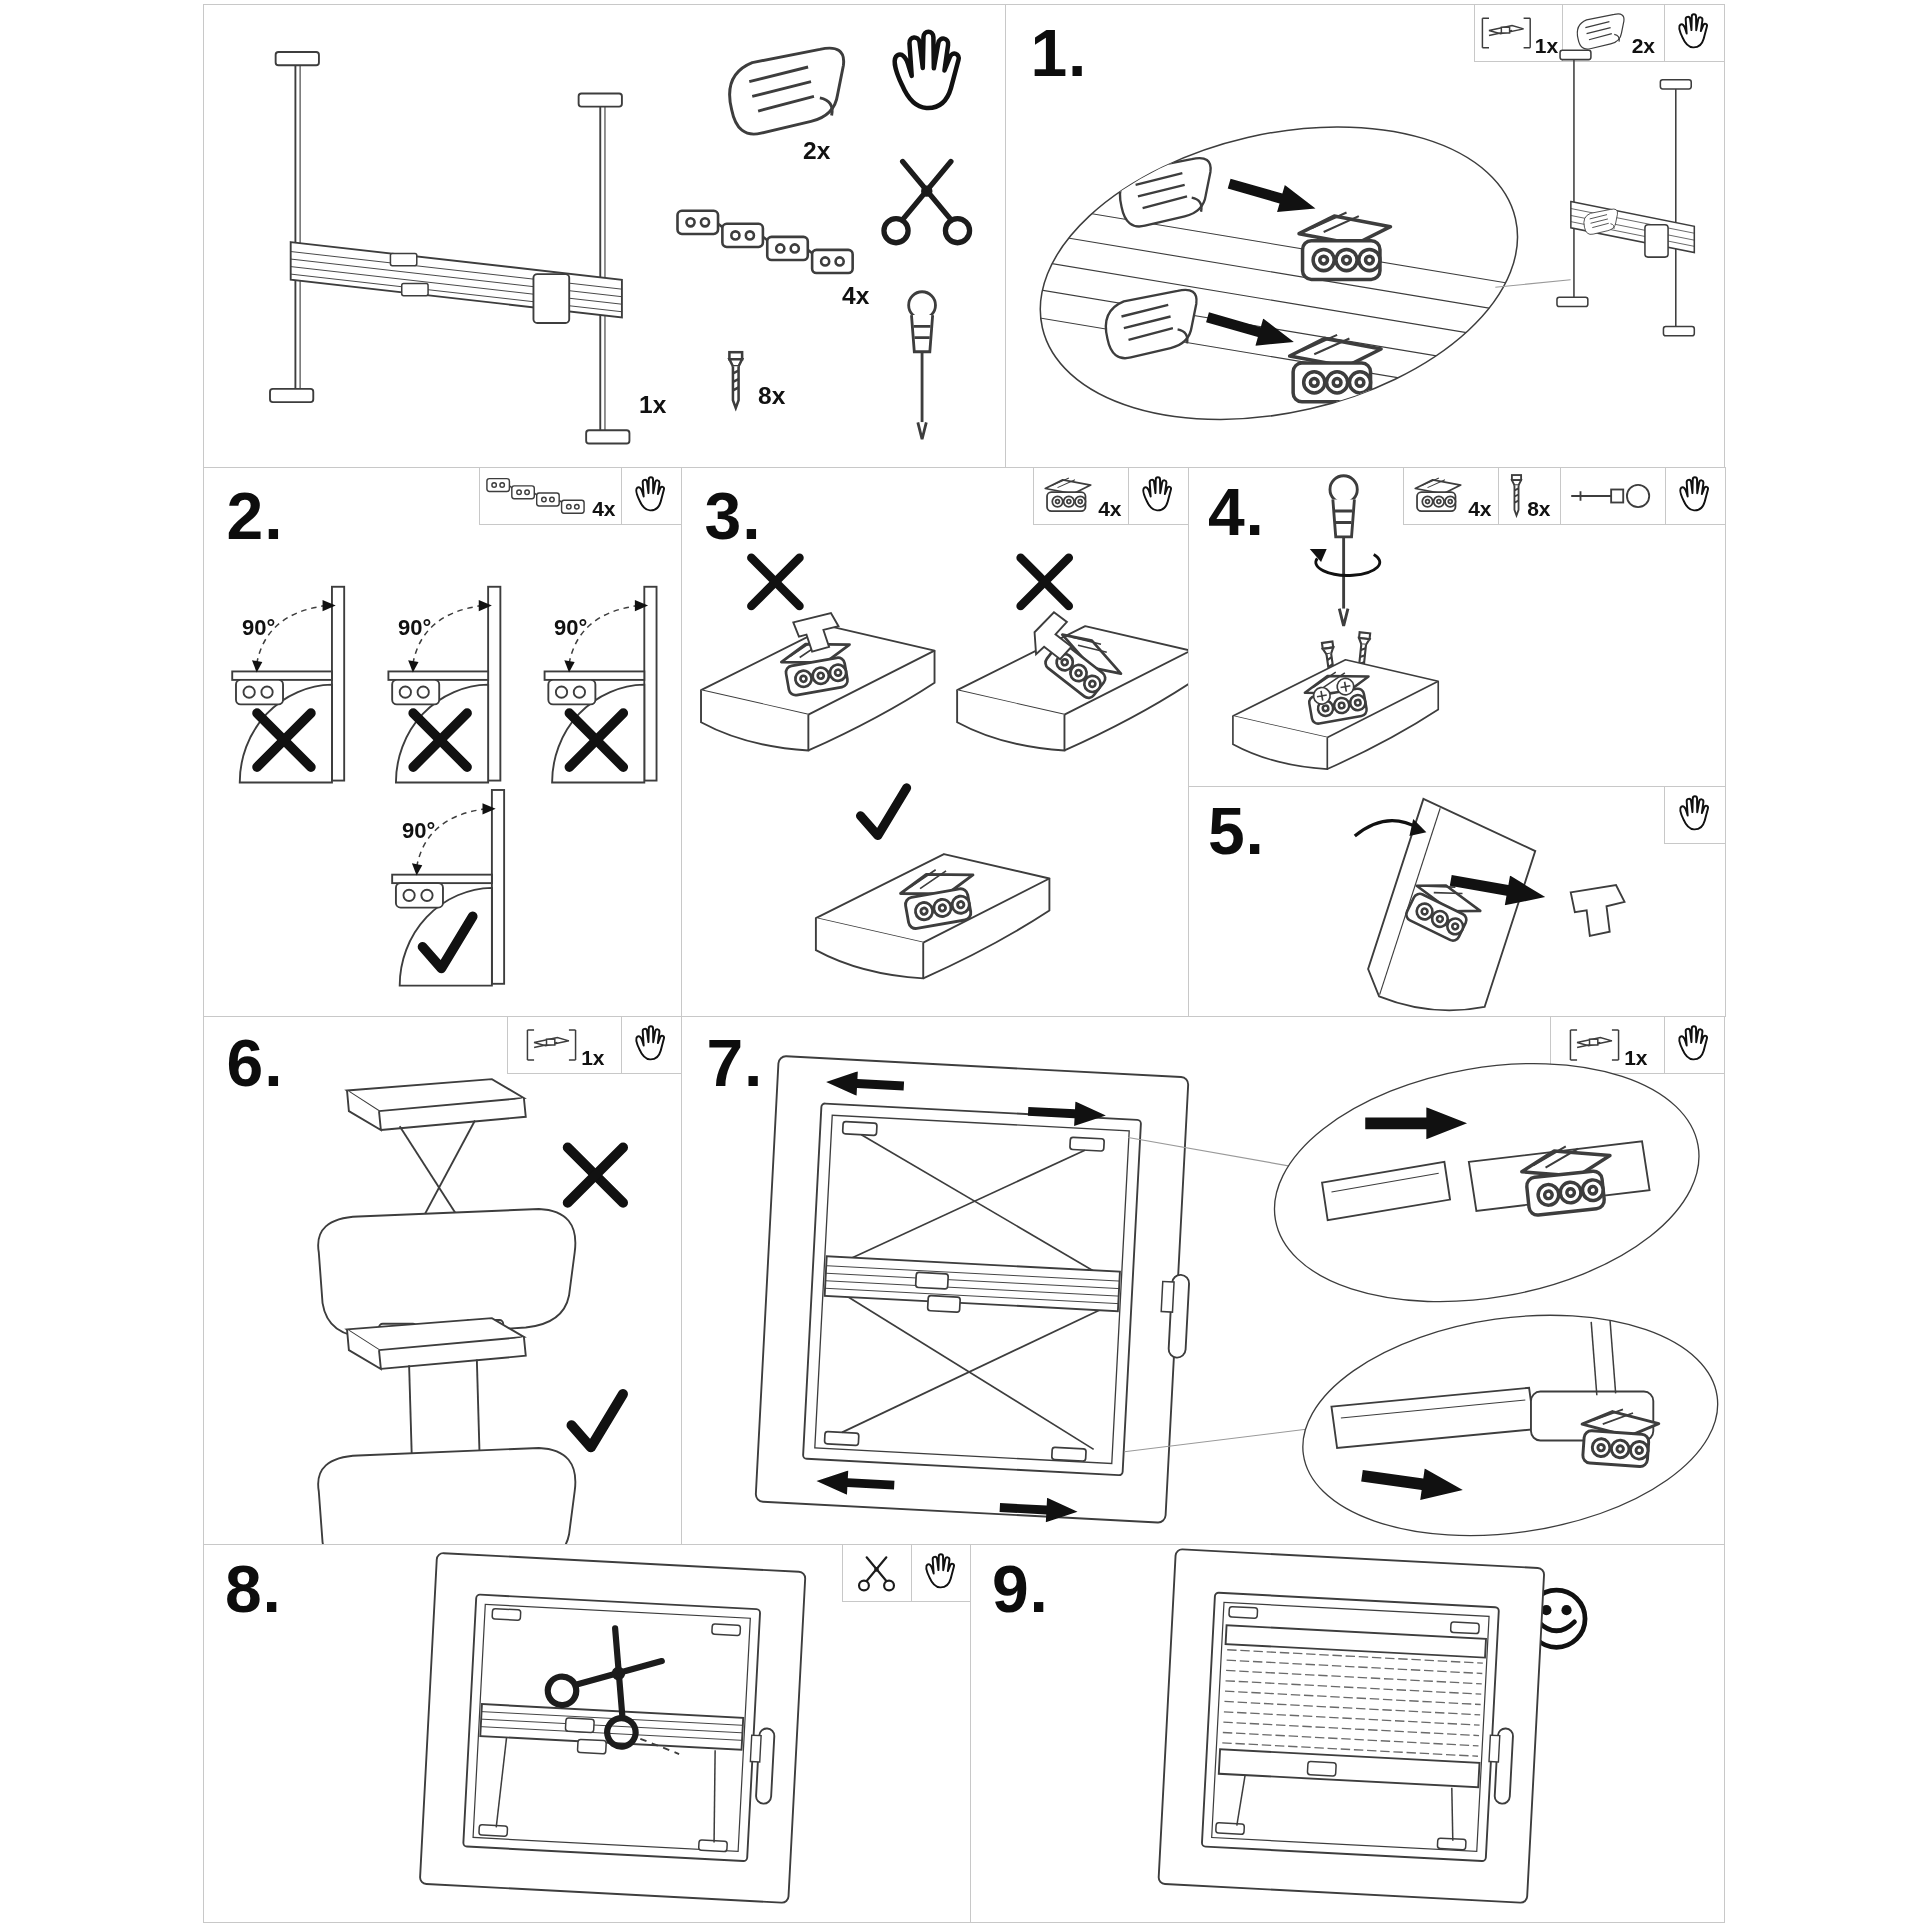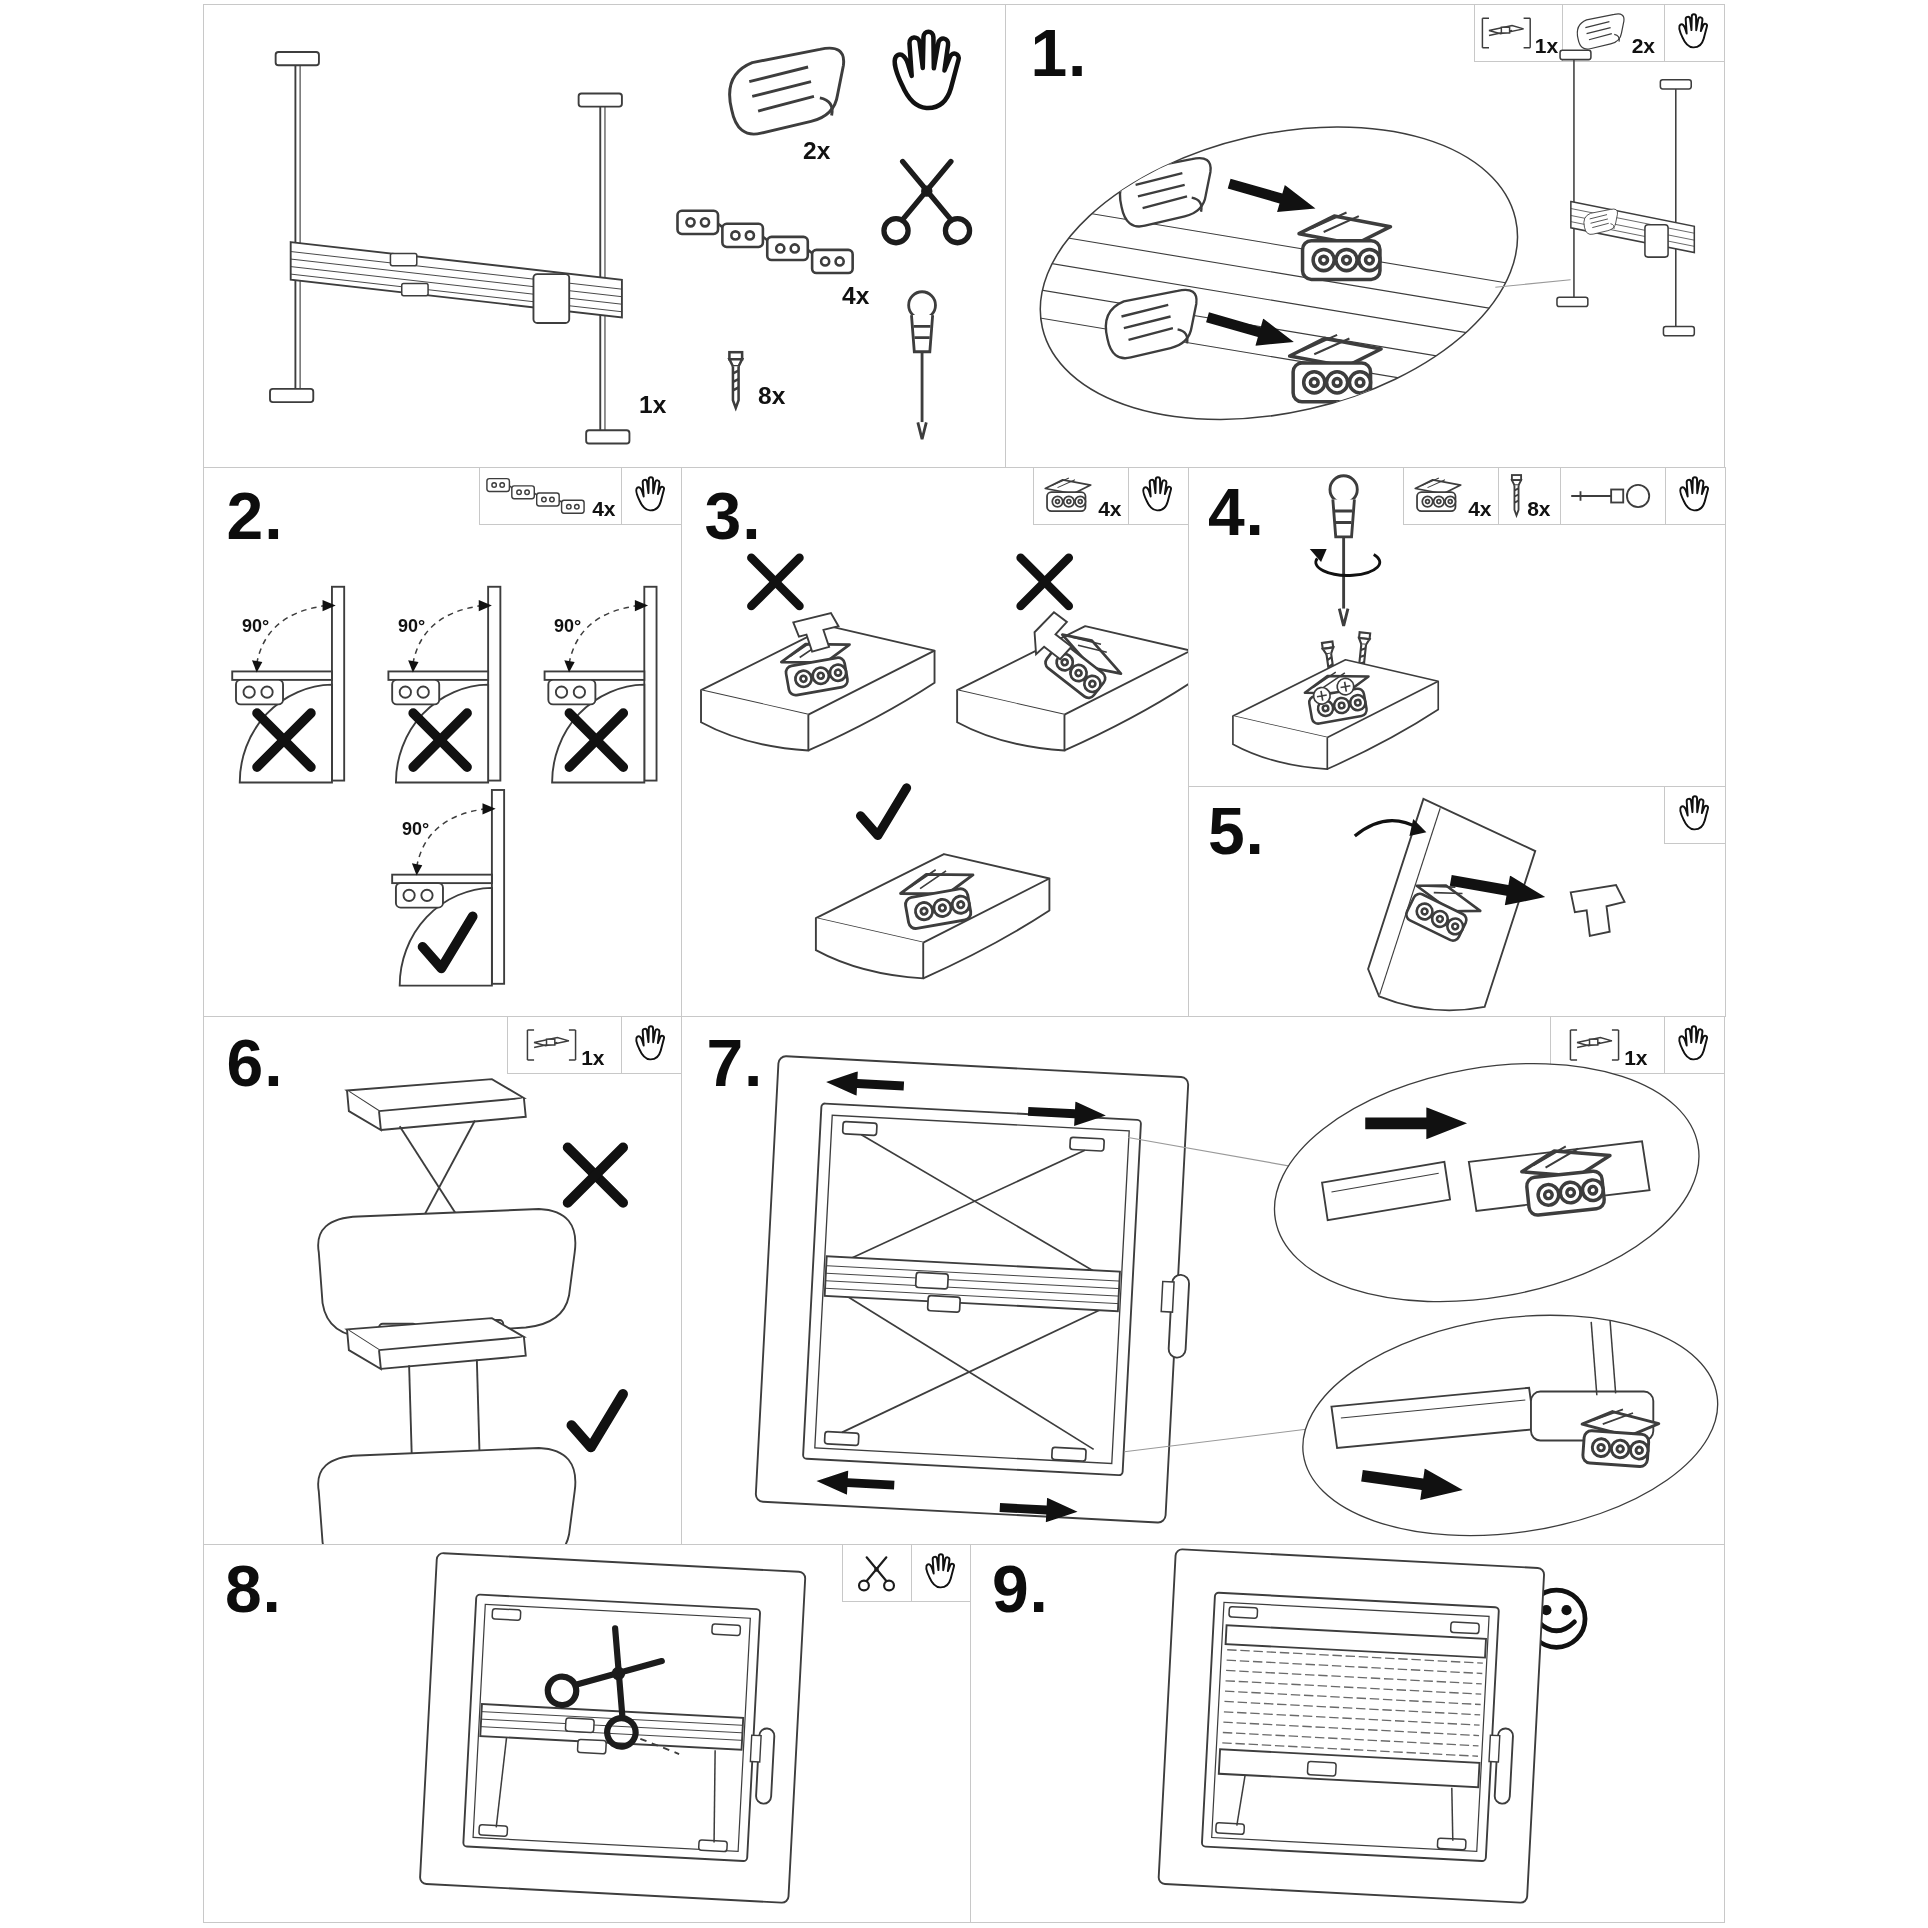--- a/index.html
+++ b/index.html
@@ -5,21 +5,21 @@
   html,body{margin:0;padding:0;background:#ffffff;}
   body{width:1928px;height:1928px;position:relative;font-family:"Liberation Sans",sans-serif;color:#111;}
   .page{position:absolute;left:203px;top:3.8px;width:1523px;height:1919px;}
   .panel{position:absolute;border:0.9px solid #c8c8c8;box-sizing:border-box;background:#fff;}
   .num{position:absolute;font-size:66px;font-weight:900;letter-spacing:0.9px;color:#0d0d0d;line-height:1;}
   .strip{position:absolute;top:-0.9px;right:-0.9px;display:flex;background:#fff;border:0.9px solid #c8c8c8;}
   .cell{height:56px;display:flex;align-items:center;justify-content:center;gap:1.9px;box-sizing:border-box;padding:2.8px 3.8px;}
   .cell + .cell{border-left:0.9px solid #c8c8c8;}
   .qty{font-size:21px;font-weight:700;align-self:flex-end;line-height:1;padding-bottom:1.9px;}
   .lbl{position:absolute;font-size:24.5px;font-weight:700;line-height:1;}
-  .deg{position:absolute;font-size:18px;font-weight:700;line-height:1;}
+  .deg{position:absolute;font-size:22px;font-weight:700;line-height:1;}
   svg.art{position:absolute;left:0;top:0;}
   .ink{stroke:#3d3d3d;fill:#ffffff;}
 </style>
 </head>
 <body>
 
 <svg width="0" height="0" style="position:absolute" aria-hidden="true">
 <defs>
   <symbol id="sym-hand" viewBox="0 0 40 44">
     <path d="M8.2 27 C5.8 22 3.6 15.6 6.1 13.9 C8.1 12.6 10.1 14.7 11.1 18.5 L12.5 23 L11.5 8.6 C11.3 5.4 15.5 5 16 8.2 L17.4 19.5 L17.7 5.8 C17.8 2.6 22 2.6 22.1 5.8 L22.3 19.6 L24.3 8.4 C24.9 5.3 29 6.1 28.6 9.3 L27 20.6 L29.4 14.6 C30.5 11.9 34 13.1 33.2 15.9 L29.9 28.3 C28.1 34.6 24.6 37.5 19 37.2 C13.5 36.9 10.5 32.4 8.2 27 Z" fill="#fff" stroke="#111" stroke-width="2" stroke-linejoin="round"></path>

